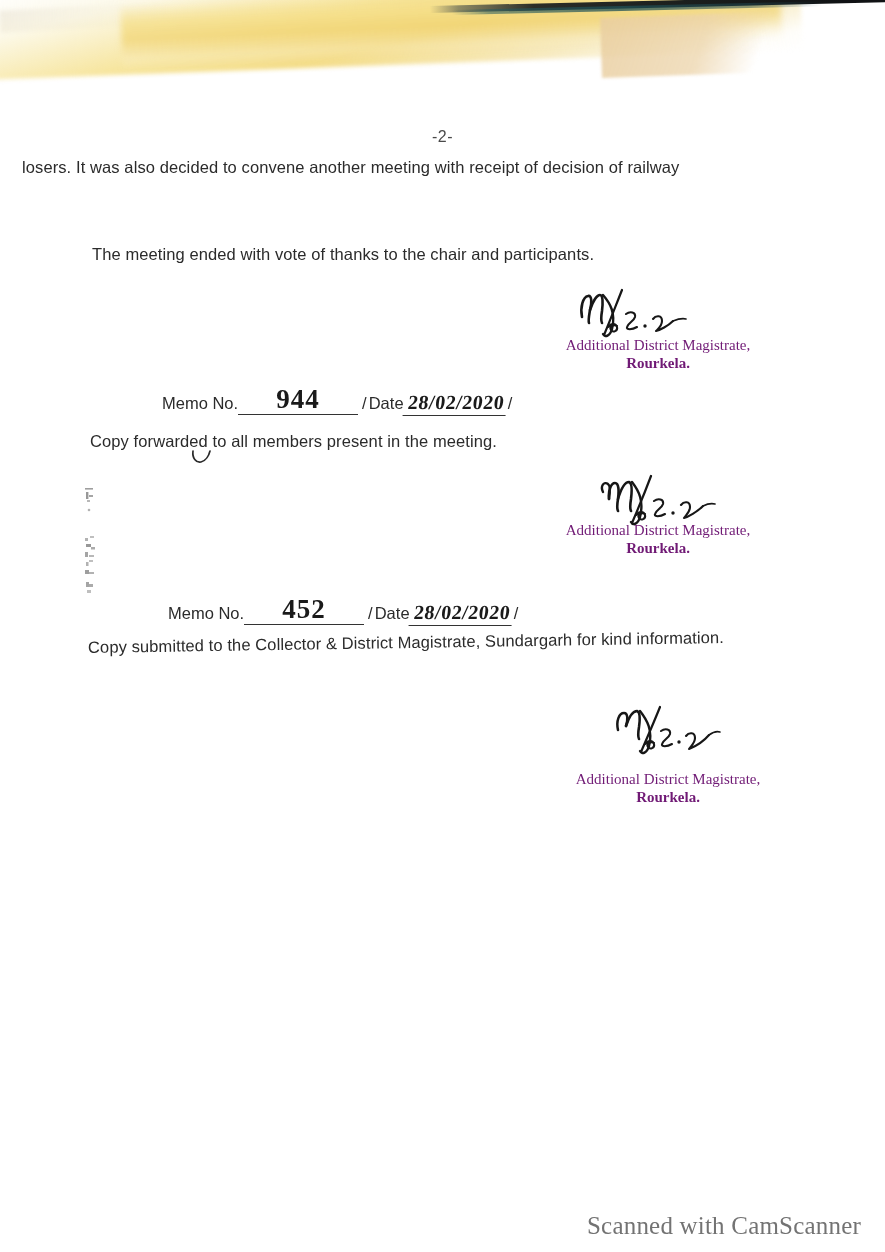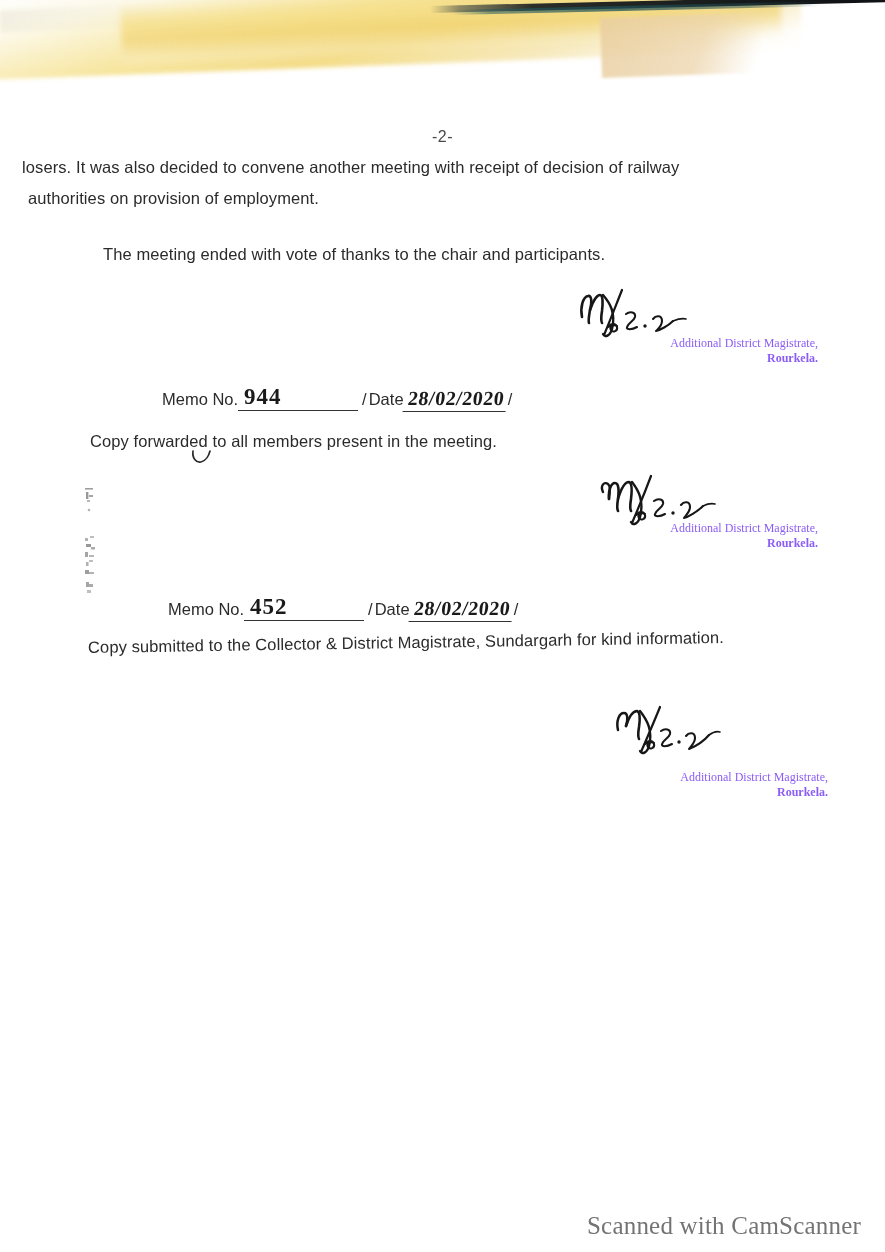--- a/index.html
+++ b/index.html
@@ -136,37 +136,37 @@
   }
   .body-line {
     position: absolute;
     font-size: 16.5px;
     color: #2b2b2b;
     white-space: nowrap;
     letter-spacing: 0.1px;
   }
   .para-1a { left: 22px;  top: 158px; }
   .para-1b { left: 28px;  top: 189px; }
-  .para-2  { left: 92px;  top: 245px; margin-left: 11px; }
+  .para-2  { left: 92px;  top: 245px; }
   .para-3  { left: 90px;  top: 432px; }
   .para-4  {
     left: 88px;
     top: 638px;
     transform: rotate(-0.9deg);
     transform-origin: left center;
   }
 
   
   .sig-block {
     position: absolute;
     width: 320px;
-    text-align: right;
+    text-align: center;
     font-family: "Liberation Serif", serif;
-    font-size: 12px;
-    color: #8b5cf6;
+    font-size: 15px;
+    color: #701a75;
     line-height: 1.22;
   }
   .sig-block .line2 { display: block; font-weight: bold; }
   .sig-1 { left: 498px; top: 336px; }
   .sig-2 { left: 498px; top: 521px; }
   .sig-3 { left: 508px; top: 770px; }
 
   .signature {
     position: absolute;
     width: 150px;
@@ -186,23 +186,23 @@
     white-space: nowrap;
     display: flex;
     align-items: flex-end;
   }
   .memo-1 { left: 162px; top: 385px; }
   .memo-2 { left: 168px; top: 595px; }
   .memo-label { padding-bottom: 2px; text-align: right; }
   .memo-fill {
     display: inline-block;
     border-bottom: 1.6px solid #333;
-    text-align: left;
+    text-align: center;
     font-family: "Liberation Serif", serif;
-    font-size: 23px;
+    font-size: 27px;
     font-weight: 700;
     color: #1a1a1a;
     letter-spacing: 1px;
     line-height: 1.05;
     padding: 0 6px 1px 6px;
   }
   .memo-no-fill { min-width: 108px; }
   .memo-sep { padding: 0 2px 2px 4px; }
   .memo-date-label { padding-bottom: 2px; }
   .memo-date-fill {
@@ -263,21 +263,20 @@
     <div class="scan-yellow"></div>
     <div class="scan-yellow2"></div>
     <div class="scan-tan-right"></div>
     <div class="scan-dark-edge"></div>
     <div class="scan-teal"></div>
   </div>
 
   <div class="page-number">-2-</div>
 
   <div class="body-line para-1a">losers. It was also decided to convene another meeting with receipt of decision of railway</div>
-  <div class="body-line para-1b">authorities on provision of employment.</div>
 
   <div class="body-line para-2">The meeting ended with vote of thanks to the chair and participants.</div>
 
   <div class="signature sign-1">
     <svg viewBox="0 0 150 60" xmlns="http://www.w3.org/2000/svg">
       <g fill="none" stroke="#171717" stroke-linecap="round" stroke-linejoin="round">
         <path d="M12 34 C10 24 13 14 18 13 C22 12 22 20 20 27 C19 33 18 38 19 40" stroke-width="2.6"></path>
         <path d="M20 27 C23 18 27 12 30 12 C33 12 33 20 32 28 C31 34 31 38 32 40" stroke-width="2.6"></path>
         <path d="M33 12 C40 20 46 30 42 46 C40 53 35 55 33 51" stroke-width="2.4"></path>
         <path d="M52 7 C46 22 40 38 34 52" stroke-width="2.2"></path>

